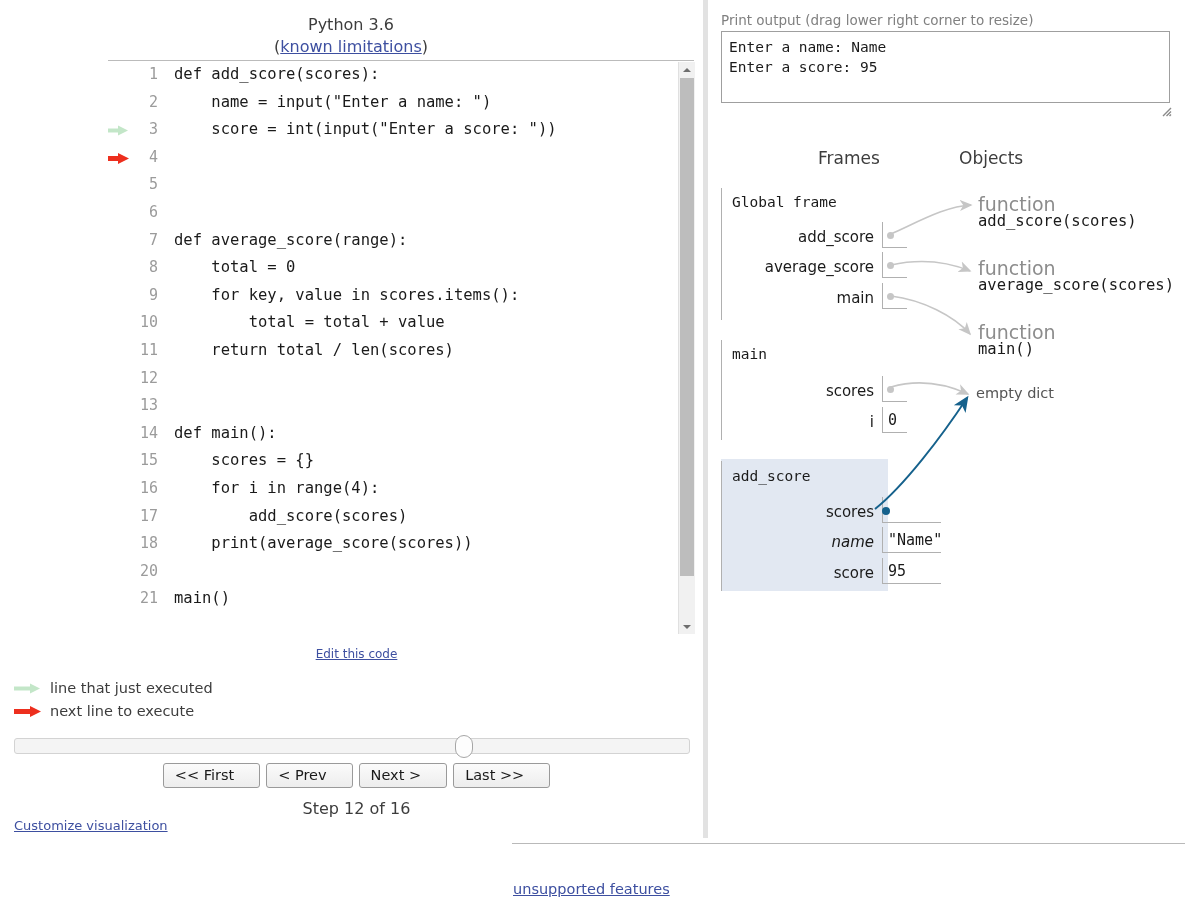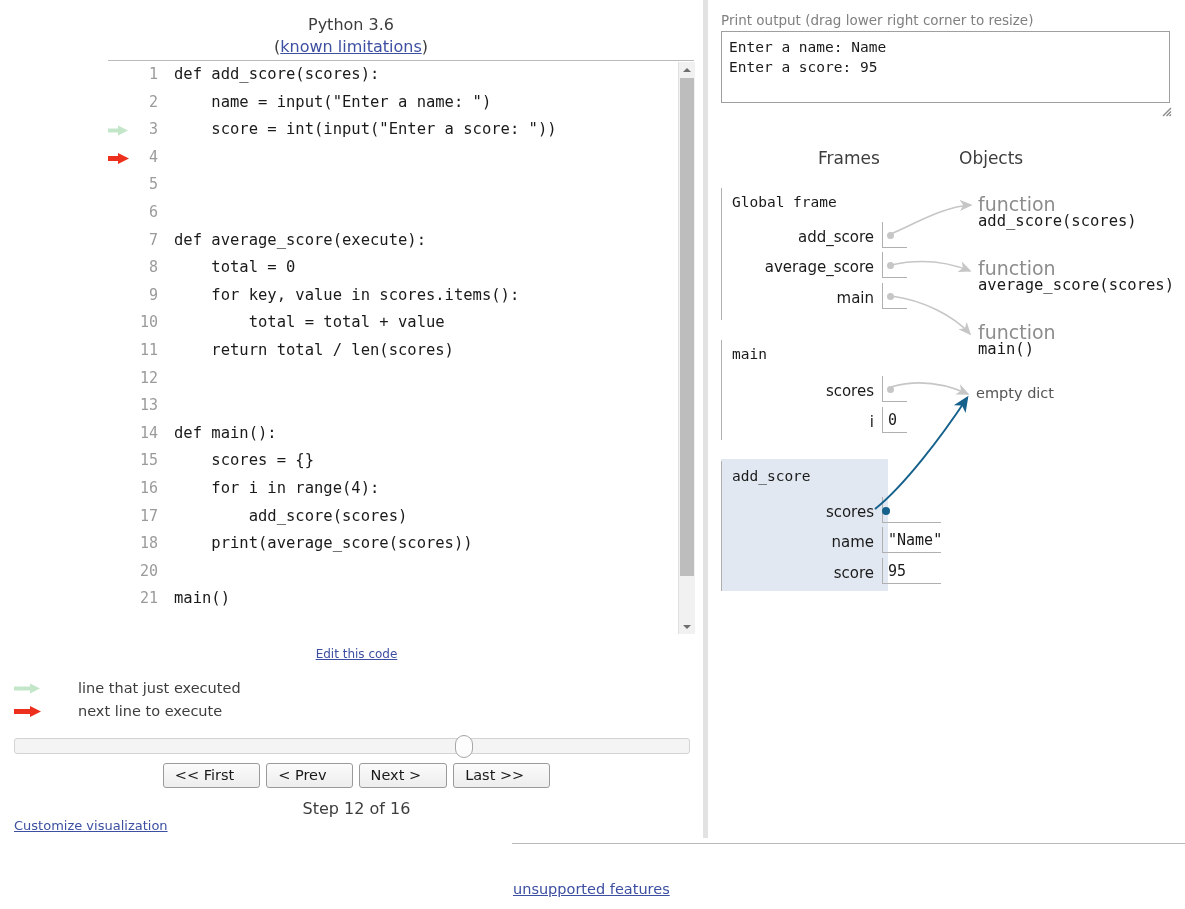--- a/index.html
+++ b/index.html
@@ -144,21 +144,20 @@
   #legend-red { top: 701px; }
   .legend-arrow {
     position: absolute;
     left: 0; top: 5px;
     width: 28px; height: 11px;
   }
   .legend-label {
     position: absolute;
     left: 36px; top: 0;
     white-space: nowrap;
-    margin-left: 28px;
   }
 
   #slider-track {
     position: absolute;
     left: 14px; top: 738px;
     width: 676px;
     height: 16px;
     background: #f4f4f4;
     border: 1px solid #d3d3d3;
     border-radius: 3px;
@@ -372,21 +371,21 @@
         <div class="code-line"><div class="arrow-cell"><svg class="arrow-glyph" viewBox="0 0 28 11">
               <path d="M0 5.5 H18" stroke="#c3e6c8" stroke-width="4" fill="none"></path>
               <path d="M16 0.5 L26 5.5 L16 10.5 Z" fill="#c3e6c8"></path>
             </svg></div><span class="ln">3</span><span class="ltxt">    score = int(input("Enter a score: "))</span></div>
         <div class="code-line"><div class="arrow-cell"><svg class="arrow-glyph" viewBox="0 0 28 11">
               <path d="M0 5.5 H18" stroke="#ed2f1e" stroke-width="5" fill="none"></path>
               <path d="M16 0 L27 5.5 L16 11 Z" fill="#ed2f1e"></path>
             </svg></div><span class="ln">4</span></div>
         <div class="code-line"><span class="ln">5</span><span class="ltxt"></span></div>
         <div class="code-line"><span class="ln">6</span><span class="ltxt"></span></div>
-        <div class="code-line"><span class="ln">7</span><span class="ltxt">def average_score(execute):</span></div>
+        <div class="code-line"><span class="ln">7</span><span class="ltxt">def average_score(range):</span></div>
         <div class="code-line"><span class="ln">8</span><span class="ltxt">    total = 0</span></div>
         <div class="code-line"><span class="ln">9</span><span class="ltxt">    for key, value in scores.items():</span></div>
         <div class="code-line"><span class="ln">10</span><span class="ltxt">        total = total + value</span></div>
         <div class="code-line"><span class="ln">11</span><span class="ltxt">    return total / len(scores)</span></div>
         <div class="code-line"><span class="ln">12</span><span class="ltxt"></span></div>
         <div class="code-line"><span class="ln">13</span><span class="ltxt"></span></div>
         <div class="code-line"><span class="ln">14</span><span class="ltxt">def main():</span></div>
         <div class="code-line"><span class="ln">15</span><span class="ltxt">    scores = {}</span></div>
         <div class="code-line"><span class="ln">16</span><span class="ltxt">    for i in range(4):</span></div>
         <div class="code-line"><span class="ln">17</span><span class="ltxt">        add_score(scores)</span></div>
@@ -481,21 +480,21 @@
     <div class="var-slot" style="left:160px; top:67px; width:25px; height:26px;"></div>
     <div class="var-value" style="left:166px; top:71px;">0</div>
   </div>
 
   <div class="frame" style="left:13px; top:461px; height:130px;">
     <div class="frame-title" style="top:7px;">add_score</div>
     <div class="var-name" style="left:0px; top:42px; width:152px;">scores</div>
     <div class="var-slot" style="left:160px; top:36px; width:59px; height:26px;"></div>
     <div class="ptr-dot active" style="left:160px; top:46px;"></div>
 
-    <div class="var-name" style="left:0px; top:72px; width:152px;">name</div>
+    <div class="var-name" style="left:0px; top:72px; width:152px;font-style:italic;">name</div>
     <div class="var-slot" style="left:160px; top:66px; width:59px; height:26px;"></div>
     <div class="var-value" style="left:166px; top:70px;">"Name"</div>
 
     <div class="var-name" style="left:0px; top:103px; width:152px;">score</div>
     <div class="var-slot" style="left:160px; top:97px; width:59px; height:26px;"></div>
     <div class="var-value" style="left:166px; top:101px;">95</div>
   </div>
 
   <div class="obj-type" style="left:270px; top:193px;">function</div>
   <div class="obj-name" style="left:270px; top:212px;">add_score(scores)</div>

